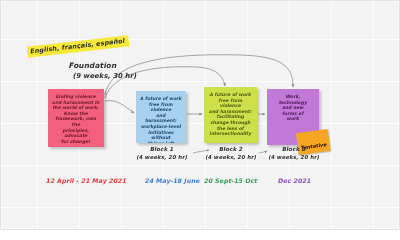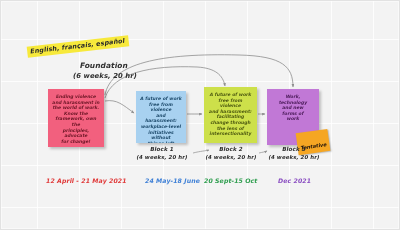--- a/index.html
+++ b/index.html
@@ -60,21 +60,21 @@
   #lang-highlight .t {
     display: block;
     font-size: 6.4px;
     line-height: 7px;
     color: #2a2a2a;
     white-space: nowrap;
   }
 
   #foundation-title {
     position: absolute;
-    left: 55px;
+    left: 44px;
     top: 60px;
     width: 96px;
     text-align: center;
     font-size: 7.4px;
     line-height: 10px;
     color: #2f2f2f;
     white-space: nowrap;
   }
   #foundation-sub {
     position: absolute;
@@ -210,21 +210,21 @@
 
     <path d="M192,152 C200,150 204,150 208,149" fill="none" stroke="#8e8e8e" stroke-width="0.7" marker-end="url(#ah)"></path>
     <path d="M258,152 C262,151 264,151 266,150" fill="none" stroke="#8e8e8e" stroke-width="0.7" marker-end="url(#ah)"></path>
   </svg>
 
   <div id="lang-highlight" class="hand">
     <span class="t">English, français, español</span>
   </div>
 
   <div id="foundation-title" class="hand">Foundation</div>
-  <div id="foundation-sub" class="hand">(6 weeks, 20 hr)</div>
+  <div id="foundation-sub" class="hand">(9 weeks, 30 hr)</div>
 
   <div id="note-foundation" class="note">
     <div class="body">
       <span>Ending violence</span><br>
       <span>and harassment in</span><br>
       <span>the world of work.</span><br>
       <span>Know the</span><br>
       <span>framework, own the</span><br>
       <span>principles, advocate</span><br>
       <span>for change!</span>

